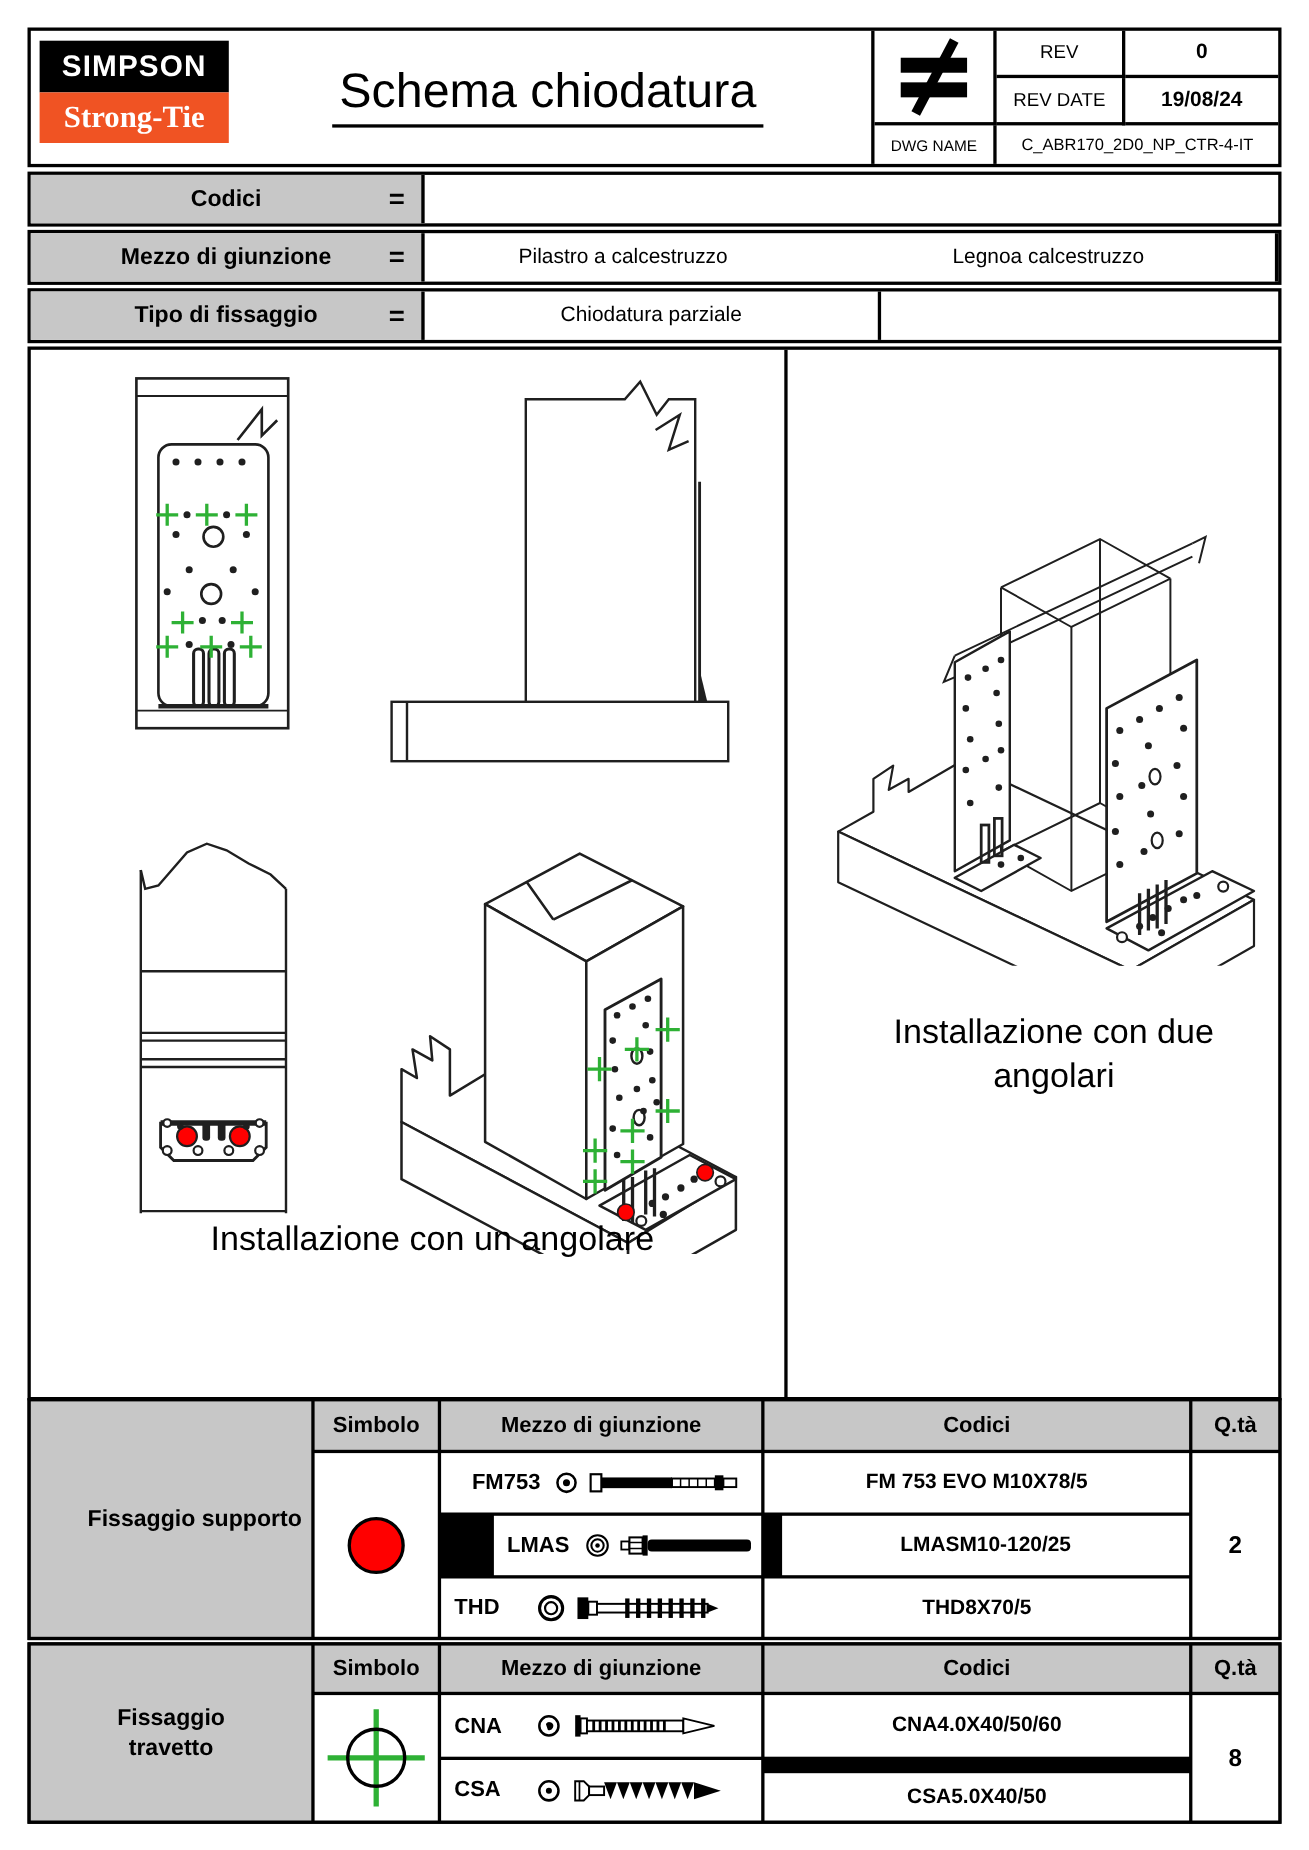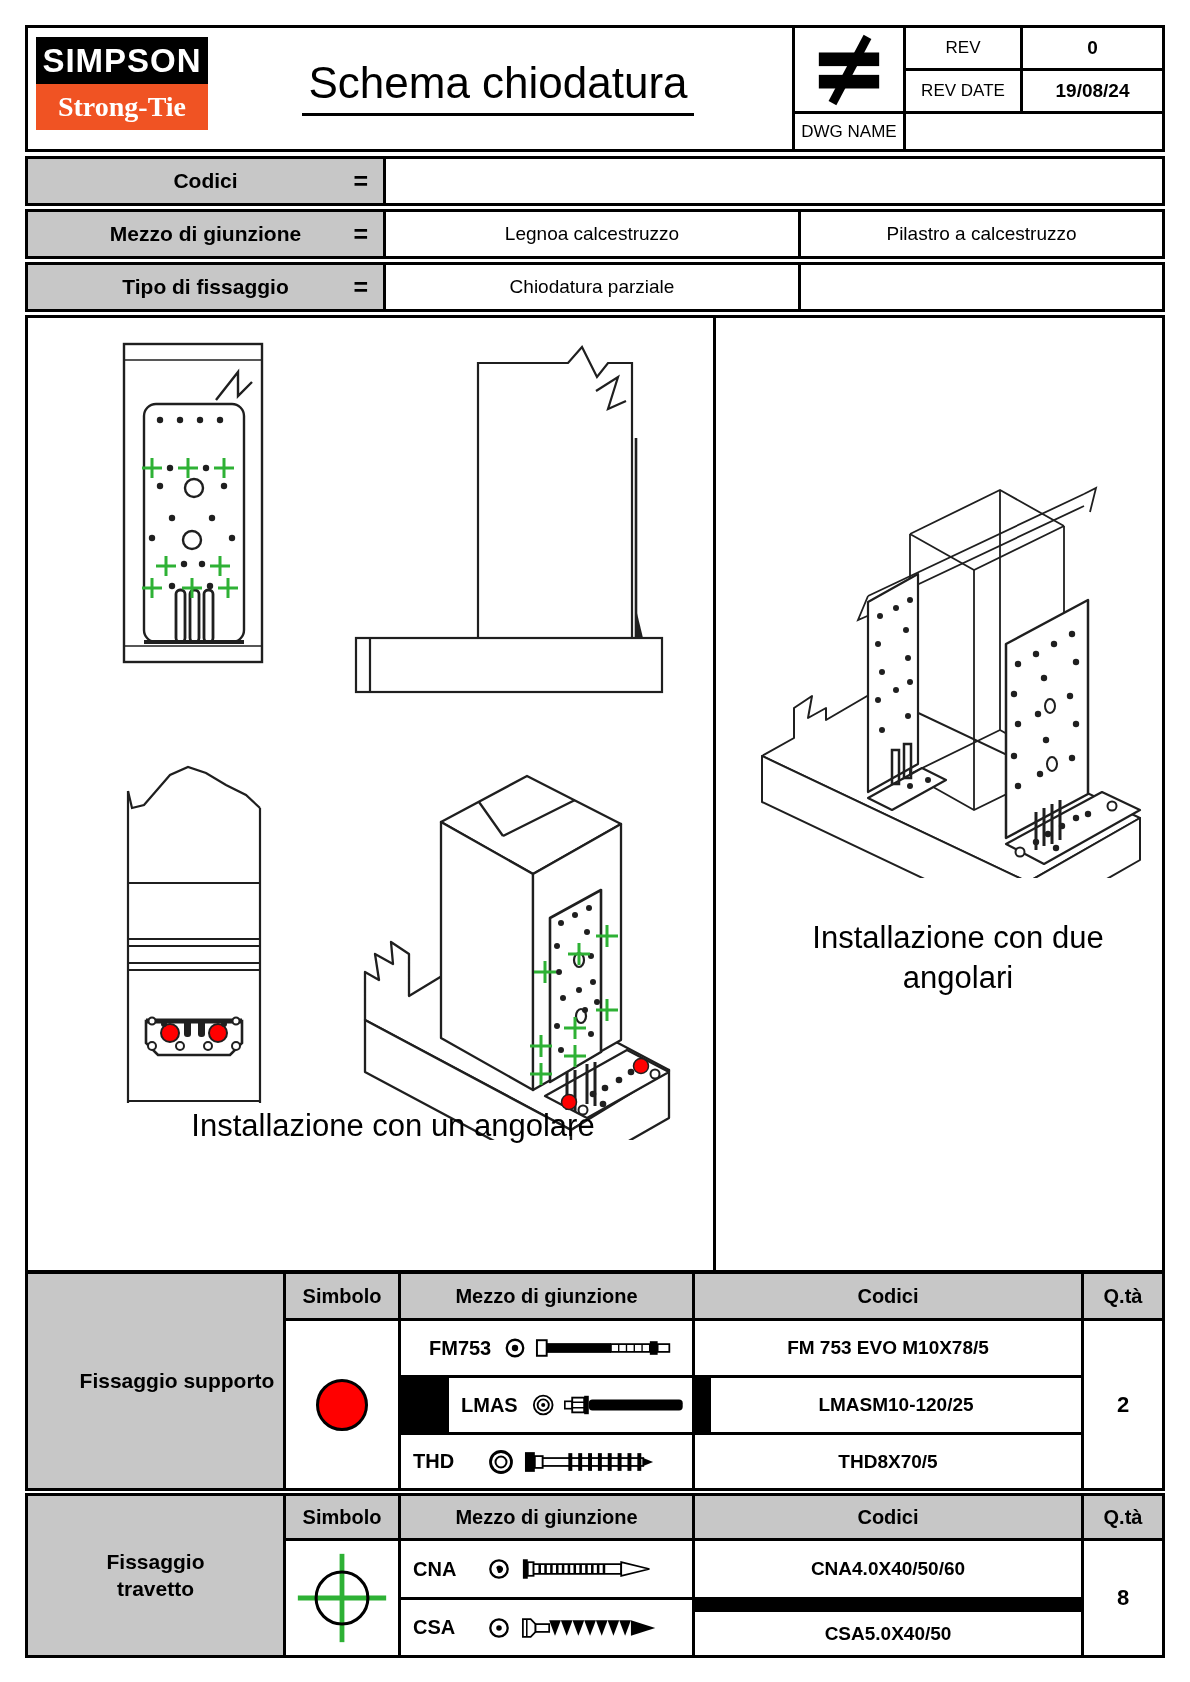--- a/index.html
+++ b/index.html
@@ -4,35 +4,35 @@
 <style>
   html,body{margin:0;padding:0;background:#fff;}
   .page{position:relative;width:1190px;height:1682px;background:#fff;
         font-family:"Liberation Sans",sans-serif;color:#000;overflow:hidden;}
   .abs{position:absolute;box-sizing:border-box;}
   .bordered{border:3px solid #000;}
 
   
   .header-box{left:25px;top:25px;width:1140px;height:127px;}
   .logo{left:8px;top:9px;width:172px;}
-  .logo-top{background:#000;color:#fff;font-weight:bold;font-size:33px;letter-spacing:1px;
+  .logo-top{background:#000;color:#fff;font-weight:bold;font-size:27px;letter-spacing:1px;
             height:47px;display:flex;align-items:center;justify-content:center;}
   .logo-bottom{background:#f05323;color:#fff;font-weight:bold;font-size:28px;
             font-family:"Liberation Serif",serif;height:46px;display:flex;align-items:center;justify-content:center;}
   .sheet-title{left:215px;top:30px;width:510px;text-align:center;font-size:44px;}
   .sheet-title span{border-bottom:3px solid #000;padding:0 6px 6px 6px;}
   .title-block{right:0;top:0;width:370px;height:100%;border-left:3px solid #000;
                display:grid;grid-template-columns:111px 117px 1fr;grid-template-rows:43px 43px 1fr;}
   .tb-cell{display:flex;align-items:center;justify-content:center;box-sizing:border-box;}
   .tb-sym{grid-column:1;grid-row:1/3;border-right:3px solid #000;border-bottom:3px solid #000;}
   .tb-rev-l{grid-column:2;grid-row:1;border-right:3px solid #000;border-bottom:3px solid #000;font-size:17px;}
   .tb-rev-v{grid-column:3;grid-row:1;border-bottom:3px solid #000;font-size:19px;font-weight:bold;}
   .tb-rd-l{grid-column:2;grid-row:2;border-right:3px solid #000;border-bottom:3px solid #000;font-size:17px;}
   .tb-rd-v{grid-column:3;grid-row:2;border-bottom:3px solid #000;font-size:19px;font-weight:bold;}
-  .tb-dwg-l{grid-column:1;grid-row:3;border-right:3px solid #000;font-size:17px;}
+  .tb-dwg-l{grid-column:1;grid-row:3;border-right:3px solid #000;font-size:14px;}
   .tb-dwg-v{grid-column:2/4;grid-row:3;font-size:15px;}
 
   
   .info-row{left:25px;width:1140px;height:50px;display:flex;}
   .info-label{width:355px;background:#c7c7c7;border-right:3px solid #000;position:relative;
               display:flex;align-items:center;justify-content:center;font-weight:bold;font-size:21px;}
   .info-eq{position:absolute;right:15px;font-size:25px;font-weight:bold;}
   .info-val{flex:1;display:flex;align-items:center;justify-content:center;font-size:19px;}
   .info-val-left{flex:none;width:412px;border-right:3px solid #000;}
   .schema-num{margin-left:26px;}
@@ -75,37 +75,38 @@
           <rect x="6" y="19" width="62" height="14" fill="#000"></rect>
           <rect x="6" y="42" width="62" height="14" fill="#000"></rect>
           <line x1="20" y1="71" x2="56" y2="3" stroke="#000" stroke-width="9"></line>
         </svg>
       </div>
       <div class="tb-cell tb-rev-l">REV</div>
       <div class="tb-cell tb-rev-v">0</div>
       <div class="tb-cell tb-rd-l">REV DATE</div>
       <div class="tb-cell tb-rd-v">19/08/24</div>
       <div class="tb-cell tb-dwg-l">DWG NAME</div>
+      <div class="tb-cell tb-dwg-v">C_ABR170_2D0_NP_CTR-4-IT</div>
     </div>
   </div>
 
   <div class="abs bordered info-row" style="top:156px;">
     <div class="info-label">
       <span>Codici</span>
       <span class="info-eq">=</span>
     </div>
   </div>
 
   <div class="abs bordered info-row" style="top:209px;">
     <div class="info-label">
       <span>Mezzo di giunzione</span>
       <span class="info-eq">=</span>
     </div>
+    <div class="info-val">Pilastro a calcestruzzo</div>
     <div class="info-val info-val-left">Legnoa calcestruzzo</div>
-    <div class="info-val">Pilastro a calcestruzzo</div>
   </div>
 
   <div class="abs bordered info-row" style="top:262px;">
     <div class="info-label">
       <span>Tipo di fissaggio</span>
       <span class="info-eq">=</span>
     </div>
     <div class="info-val info-val-left">Chiodatura parziale</div>
   </div>
 

